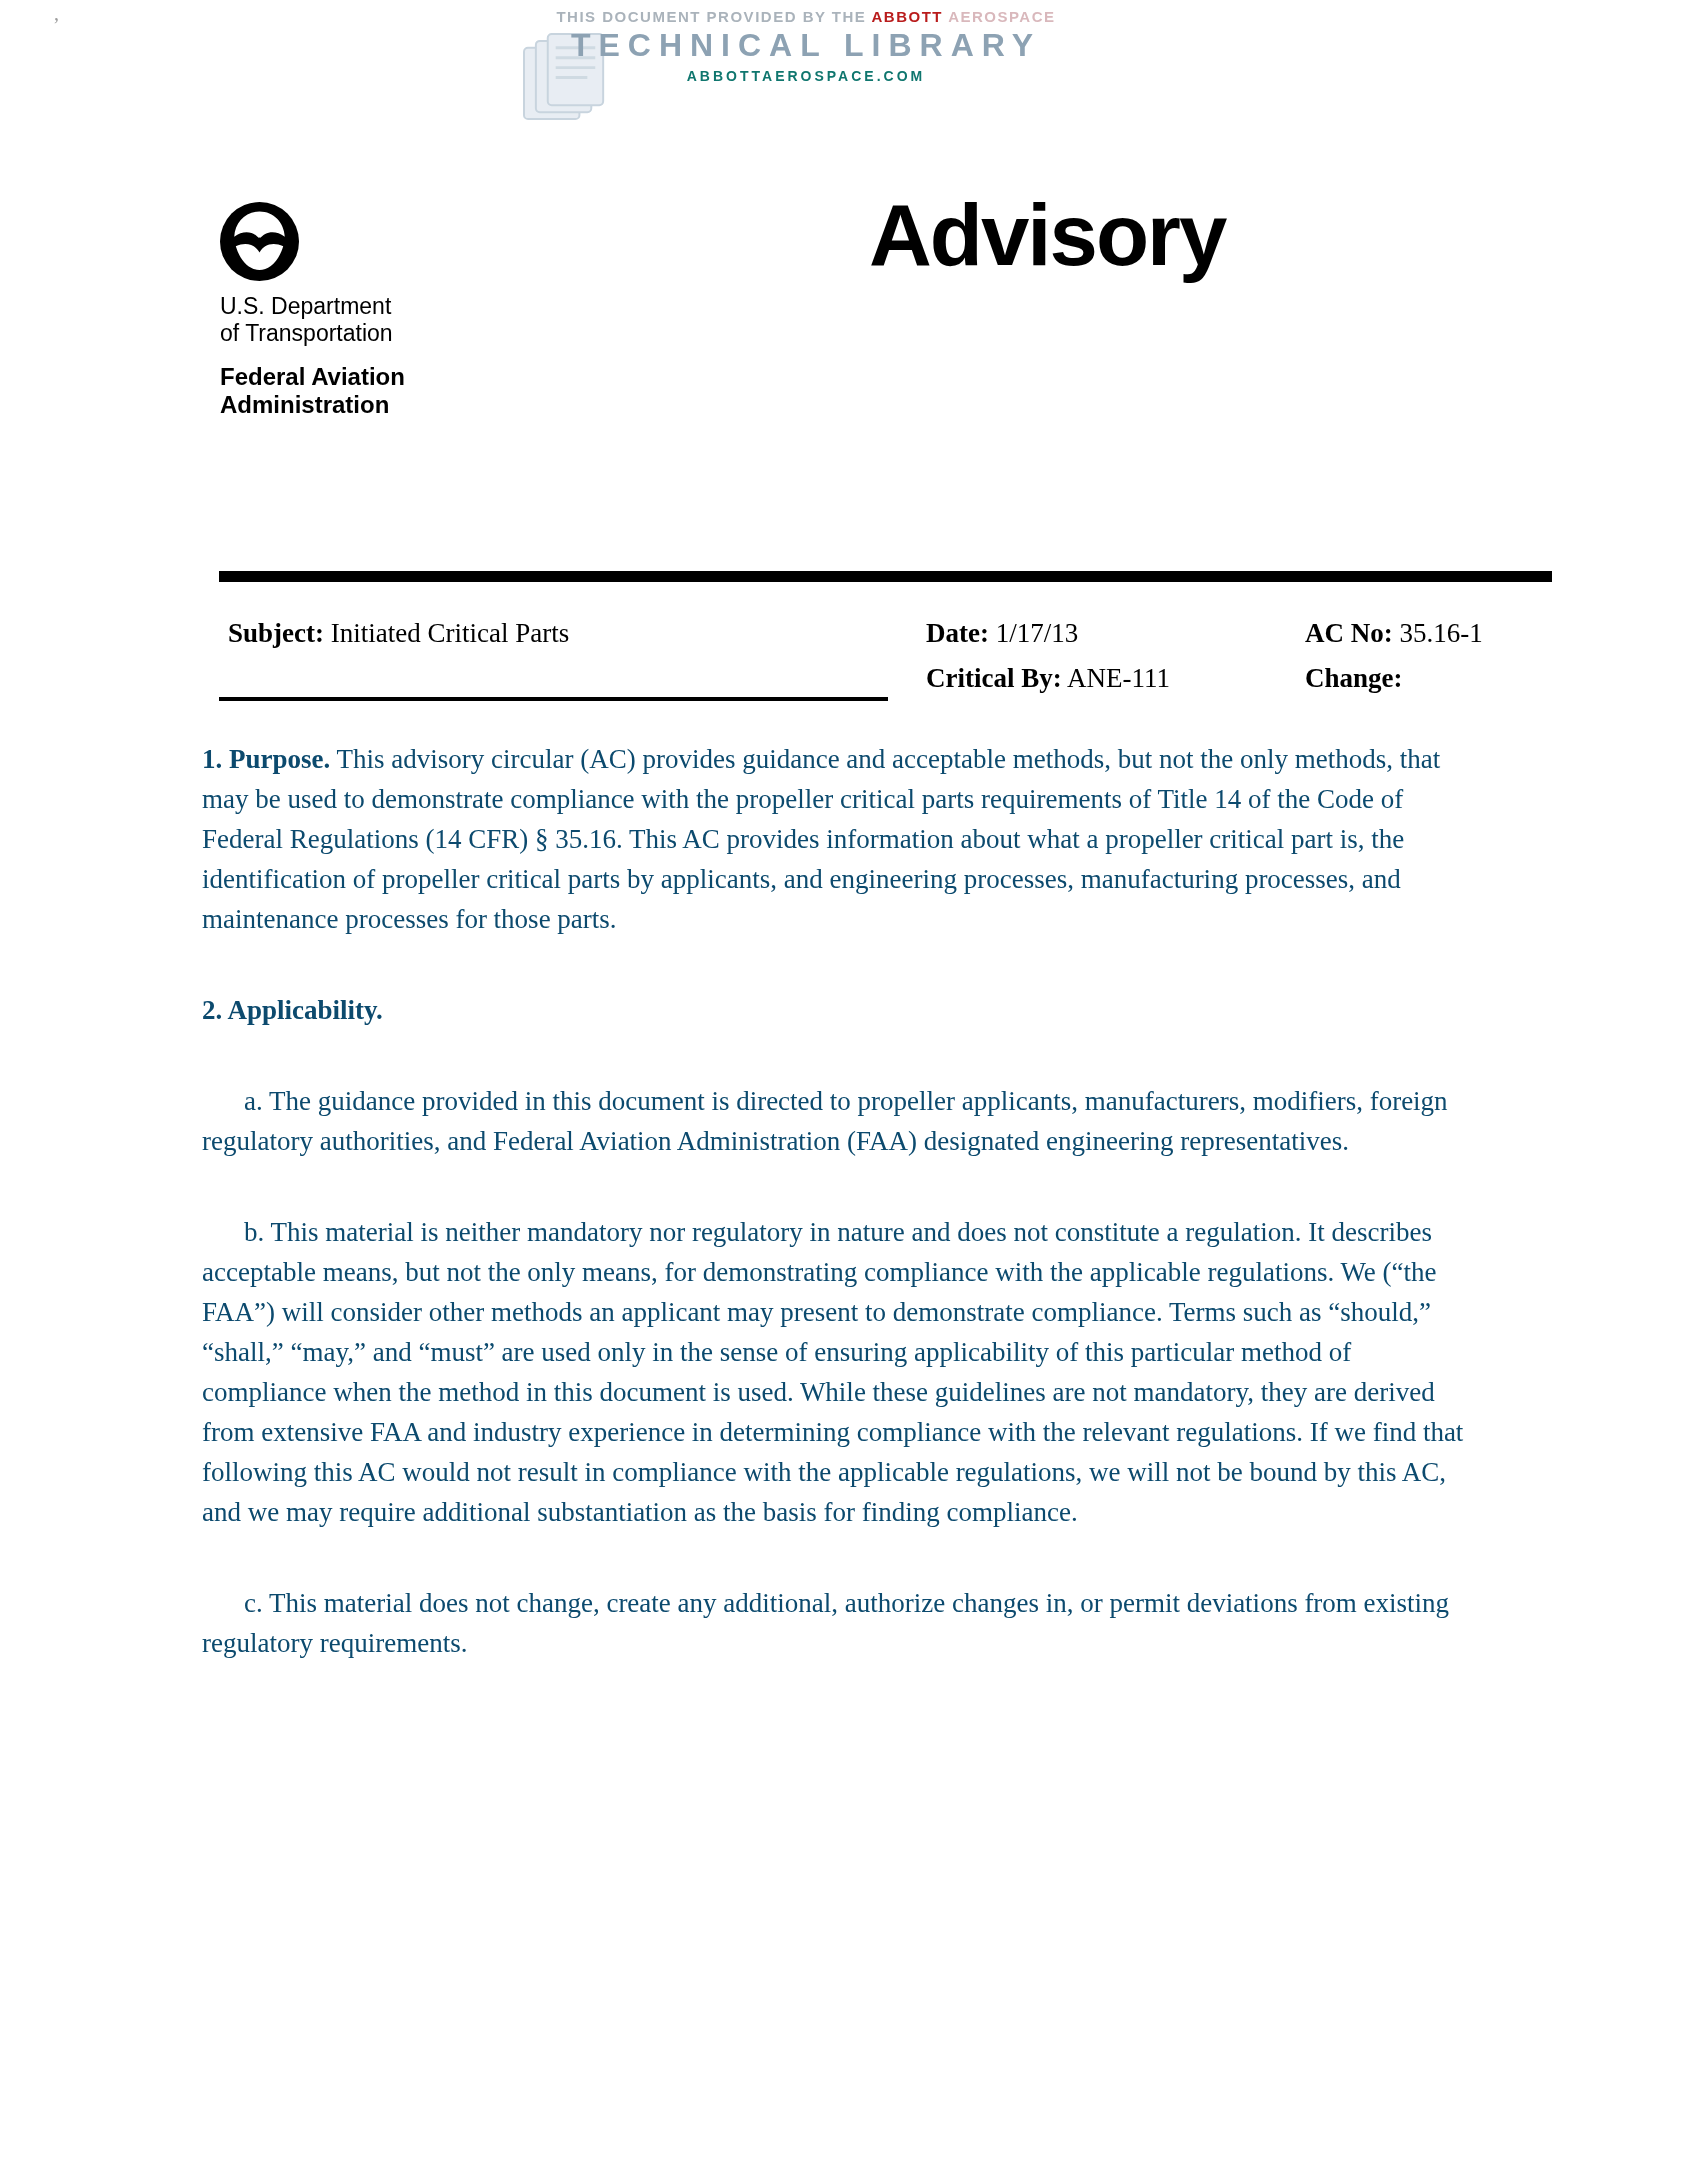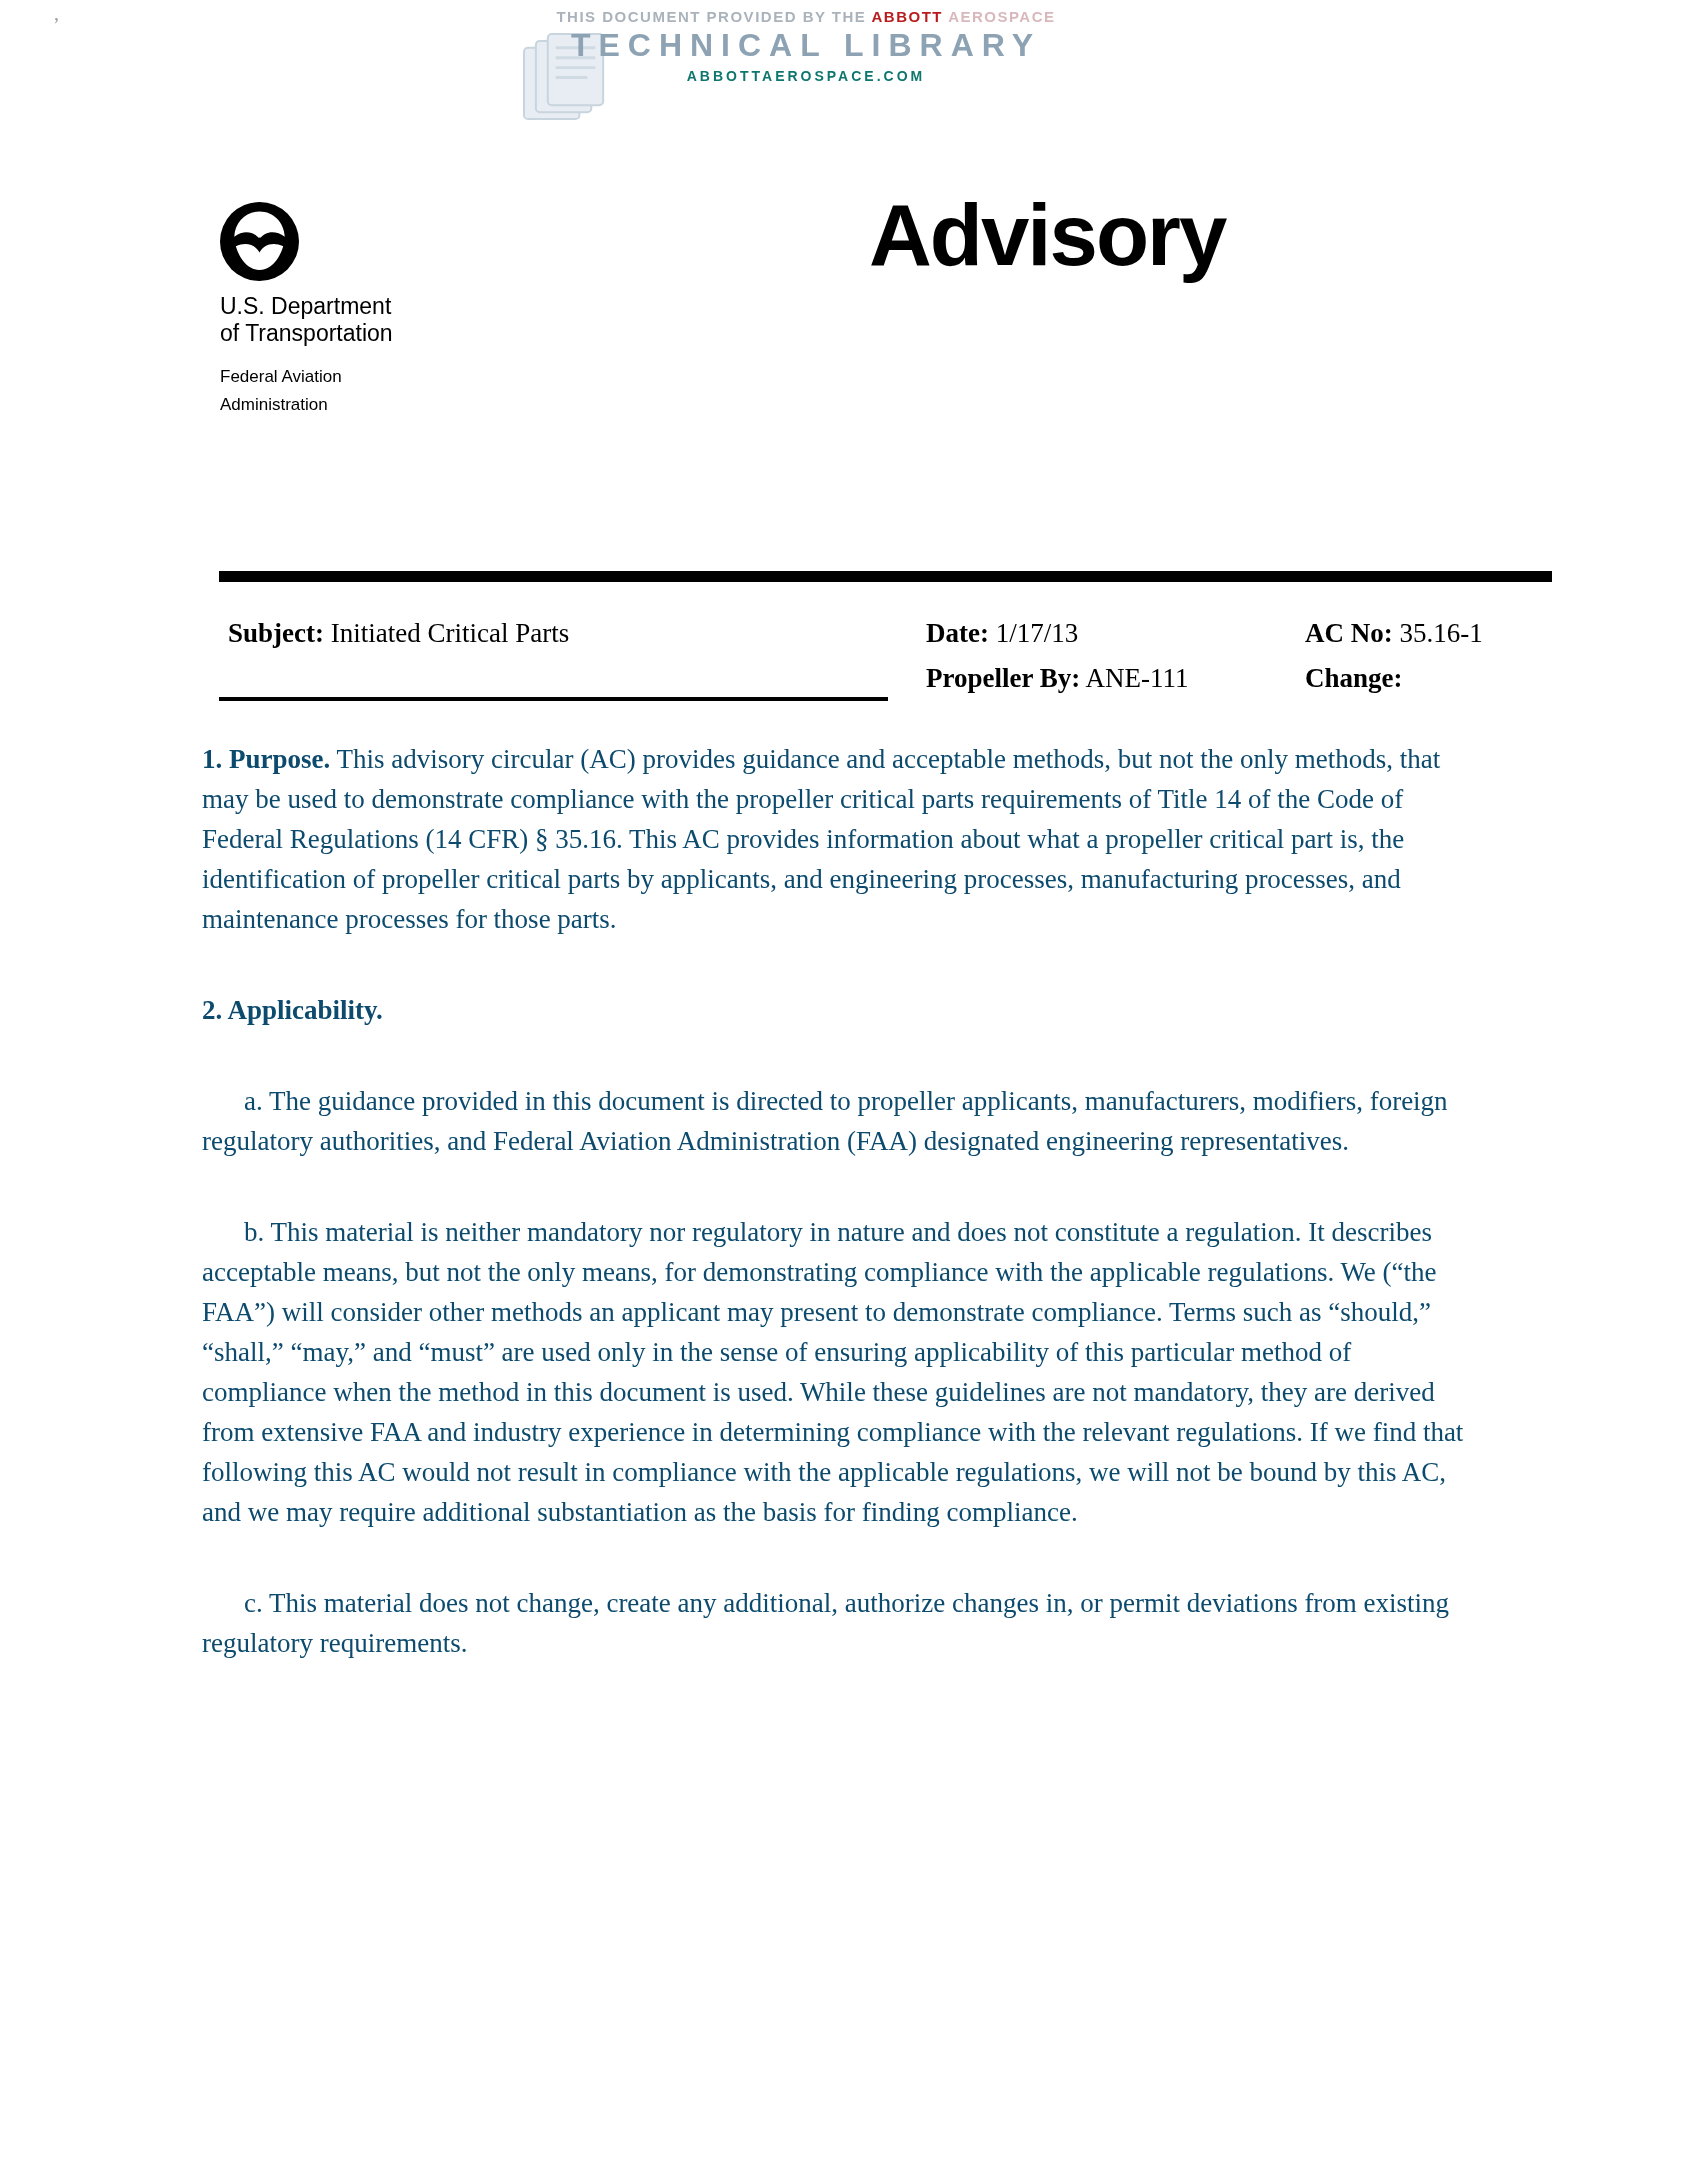--- a/index.html
+++ b/index.html
@@ -90,23 +90,23 @@
     top: 293px;
     font-family: "Liberation Sans", sans-serif;
     color: #000;
   }
   .agency .dept {
     font-size: 23px;
     line-height: 27px;
   }
   .agency .faa {
     margin-top: 16px;
-    font-size: 17px;
+    font-size: 24px;
     line-height: 28px;
-    font-weight: normal;
+    font-weight: bold;
   }
 
   
   .headline {
     position: absolute;
     left: 869px;
     top: 194px;
     font-family: "Liberation Sans", sans-serif;
     font-weight: bold;
     font-size: 87px;
@@ -233,21 +233,21 @@
         <b>Date:</b>
         <span>1/17/13</span>
       </span>
       <span class="cell-acno">
         <b>AC No:</b>
         <span>35.16-1</span>
       </span>
     </div>
     <div class="row">
       <span class="cell-date">
-        <b>Propeller By:</b>
+        <b>Critical By:</b>
         <span>ANE-111</span>
       </span>
       <span class="cell-acno">
         <b>Change:</b>
         <span></span>
       </span>
     </div>
   </div>
 
   <div class="body">

